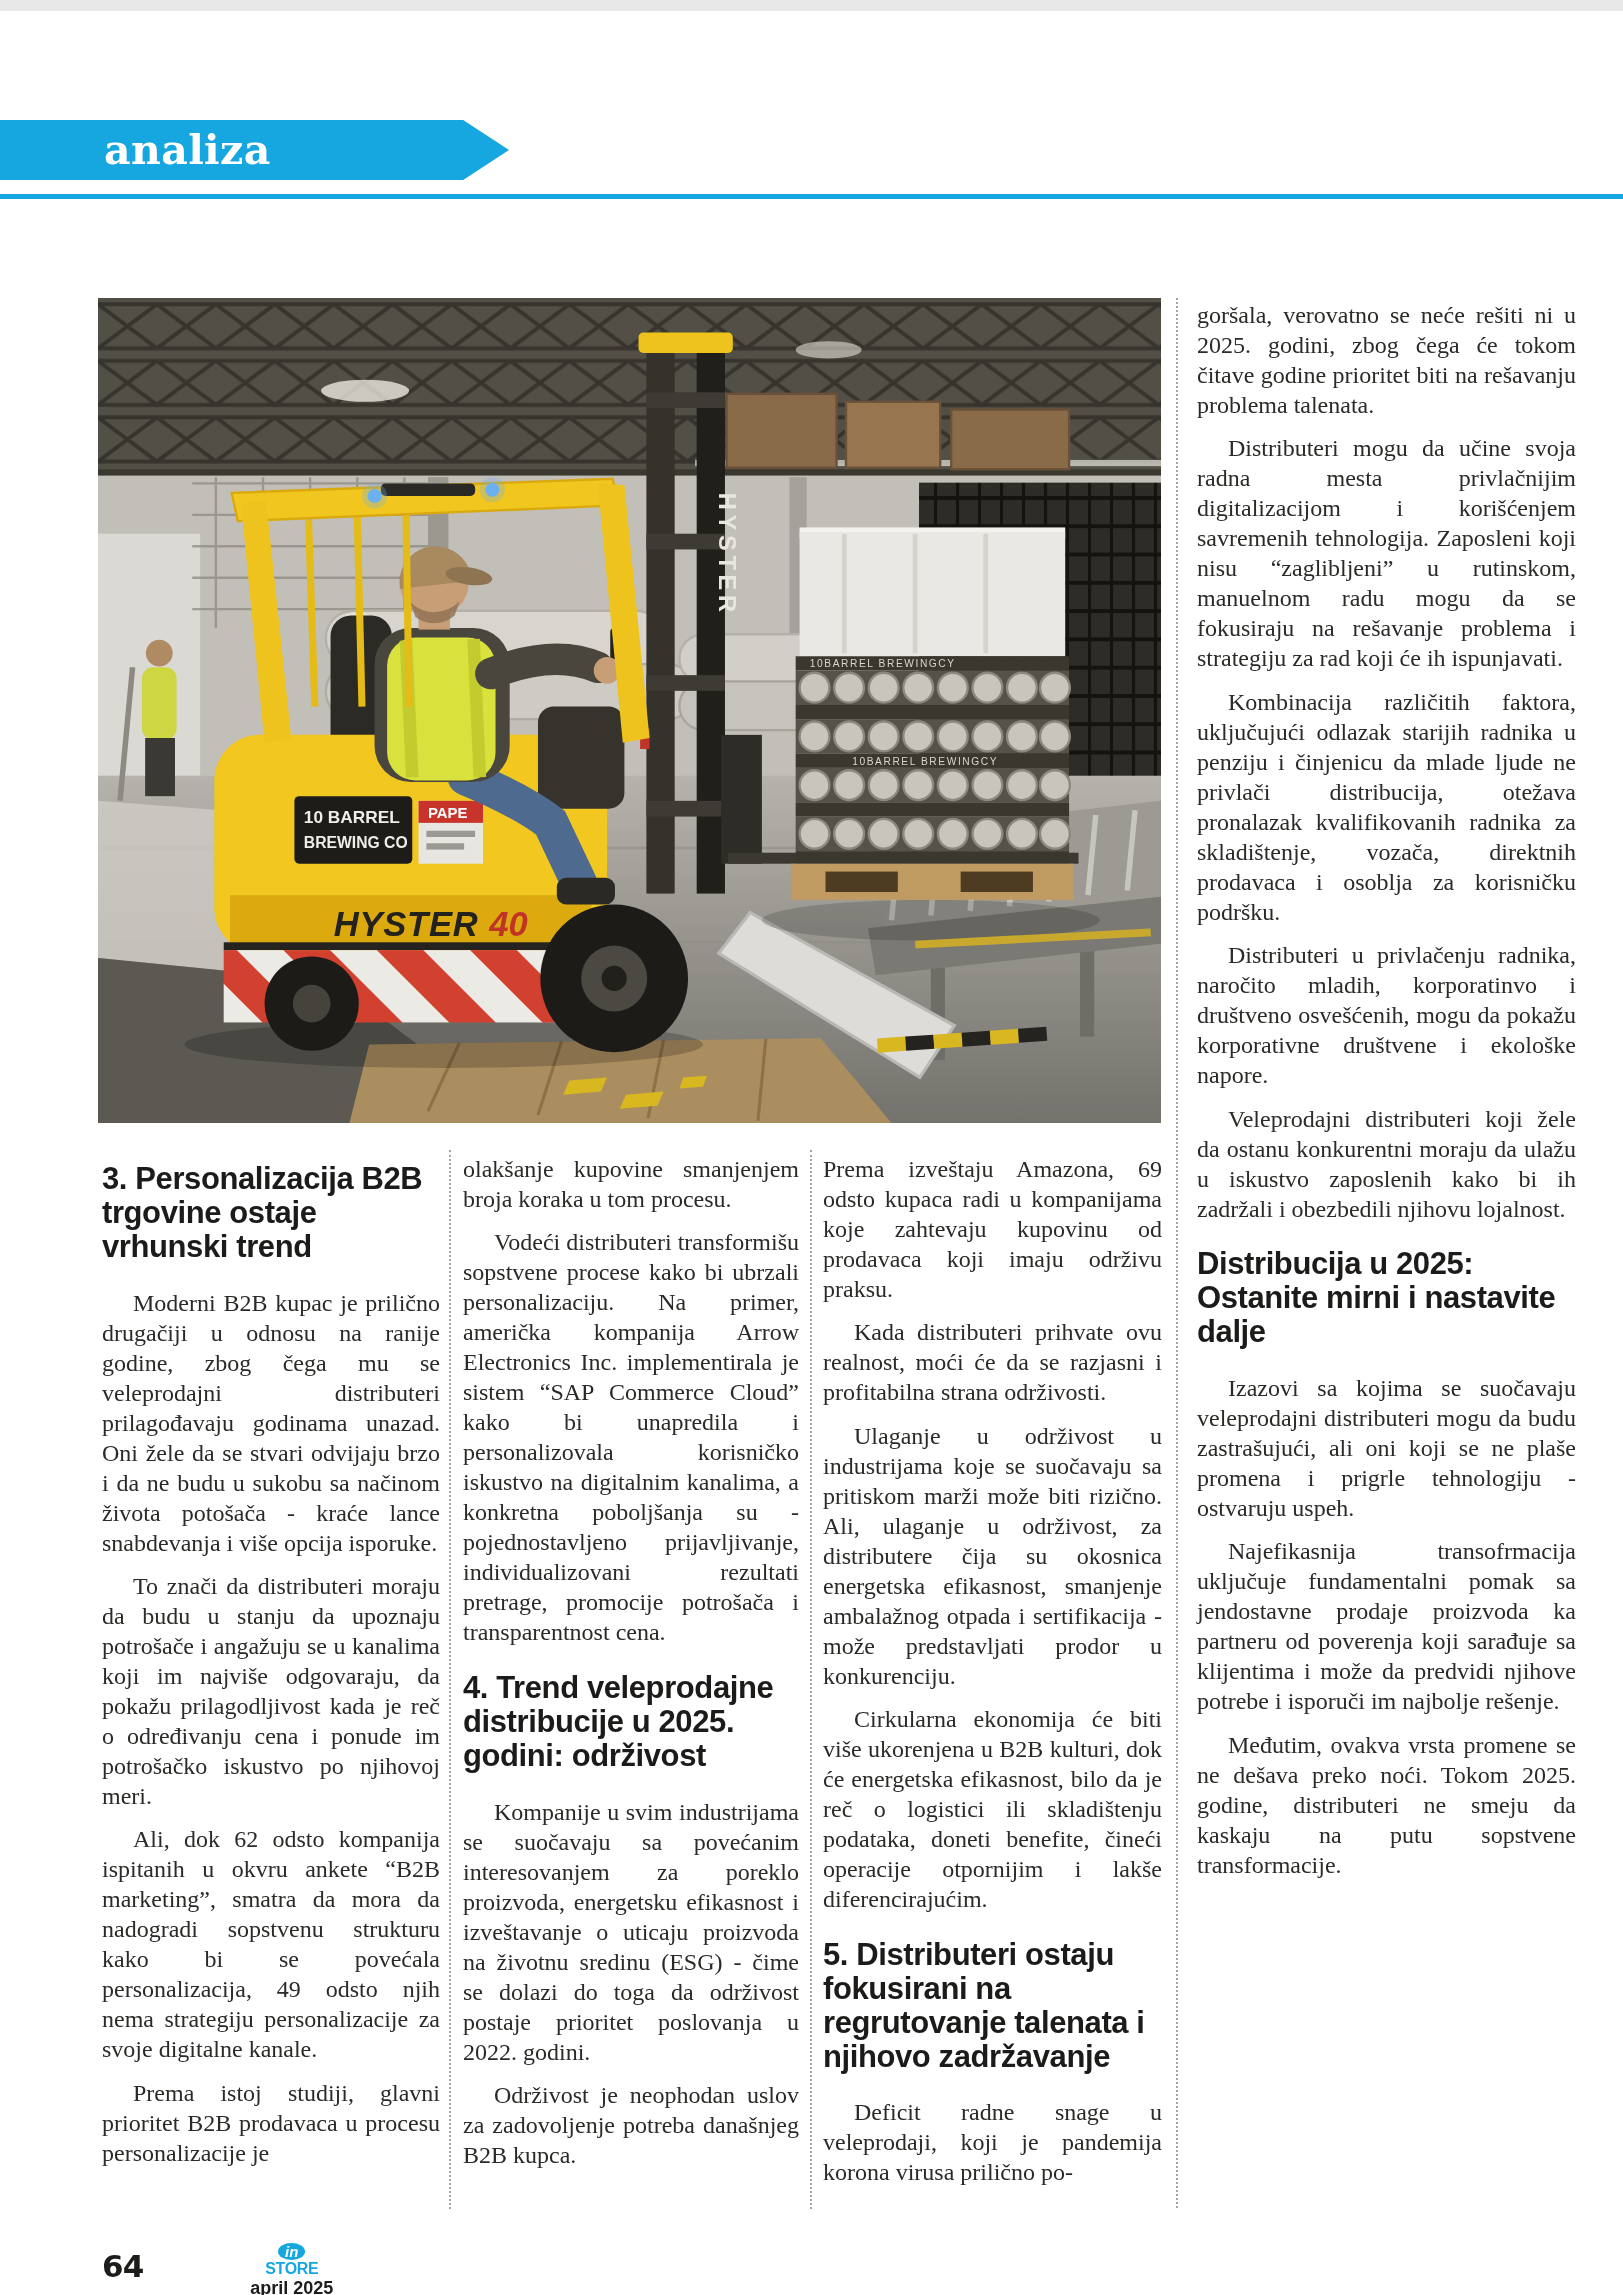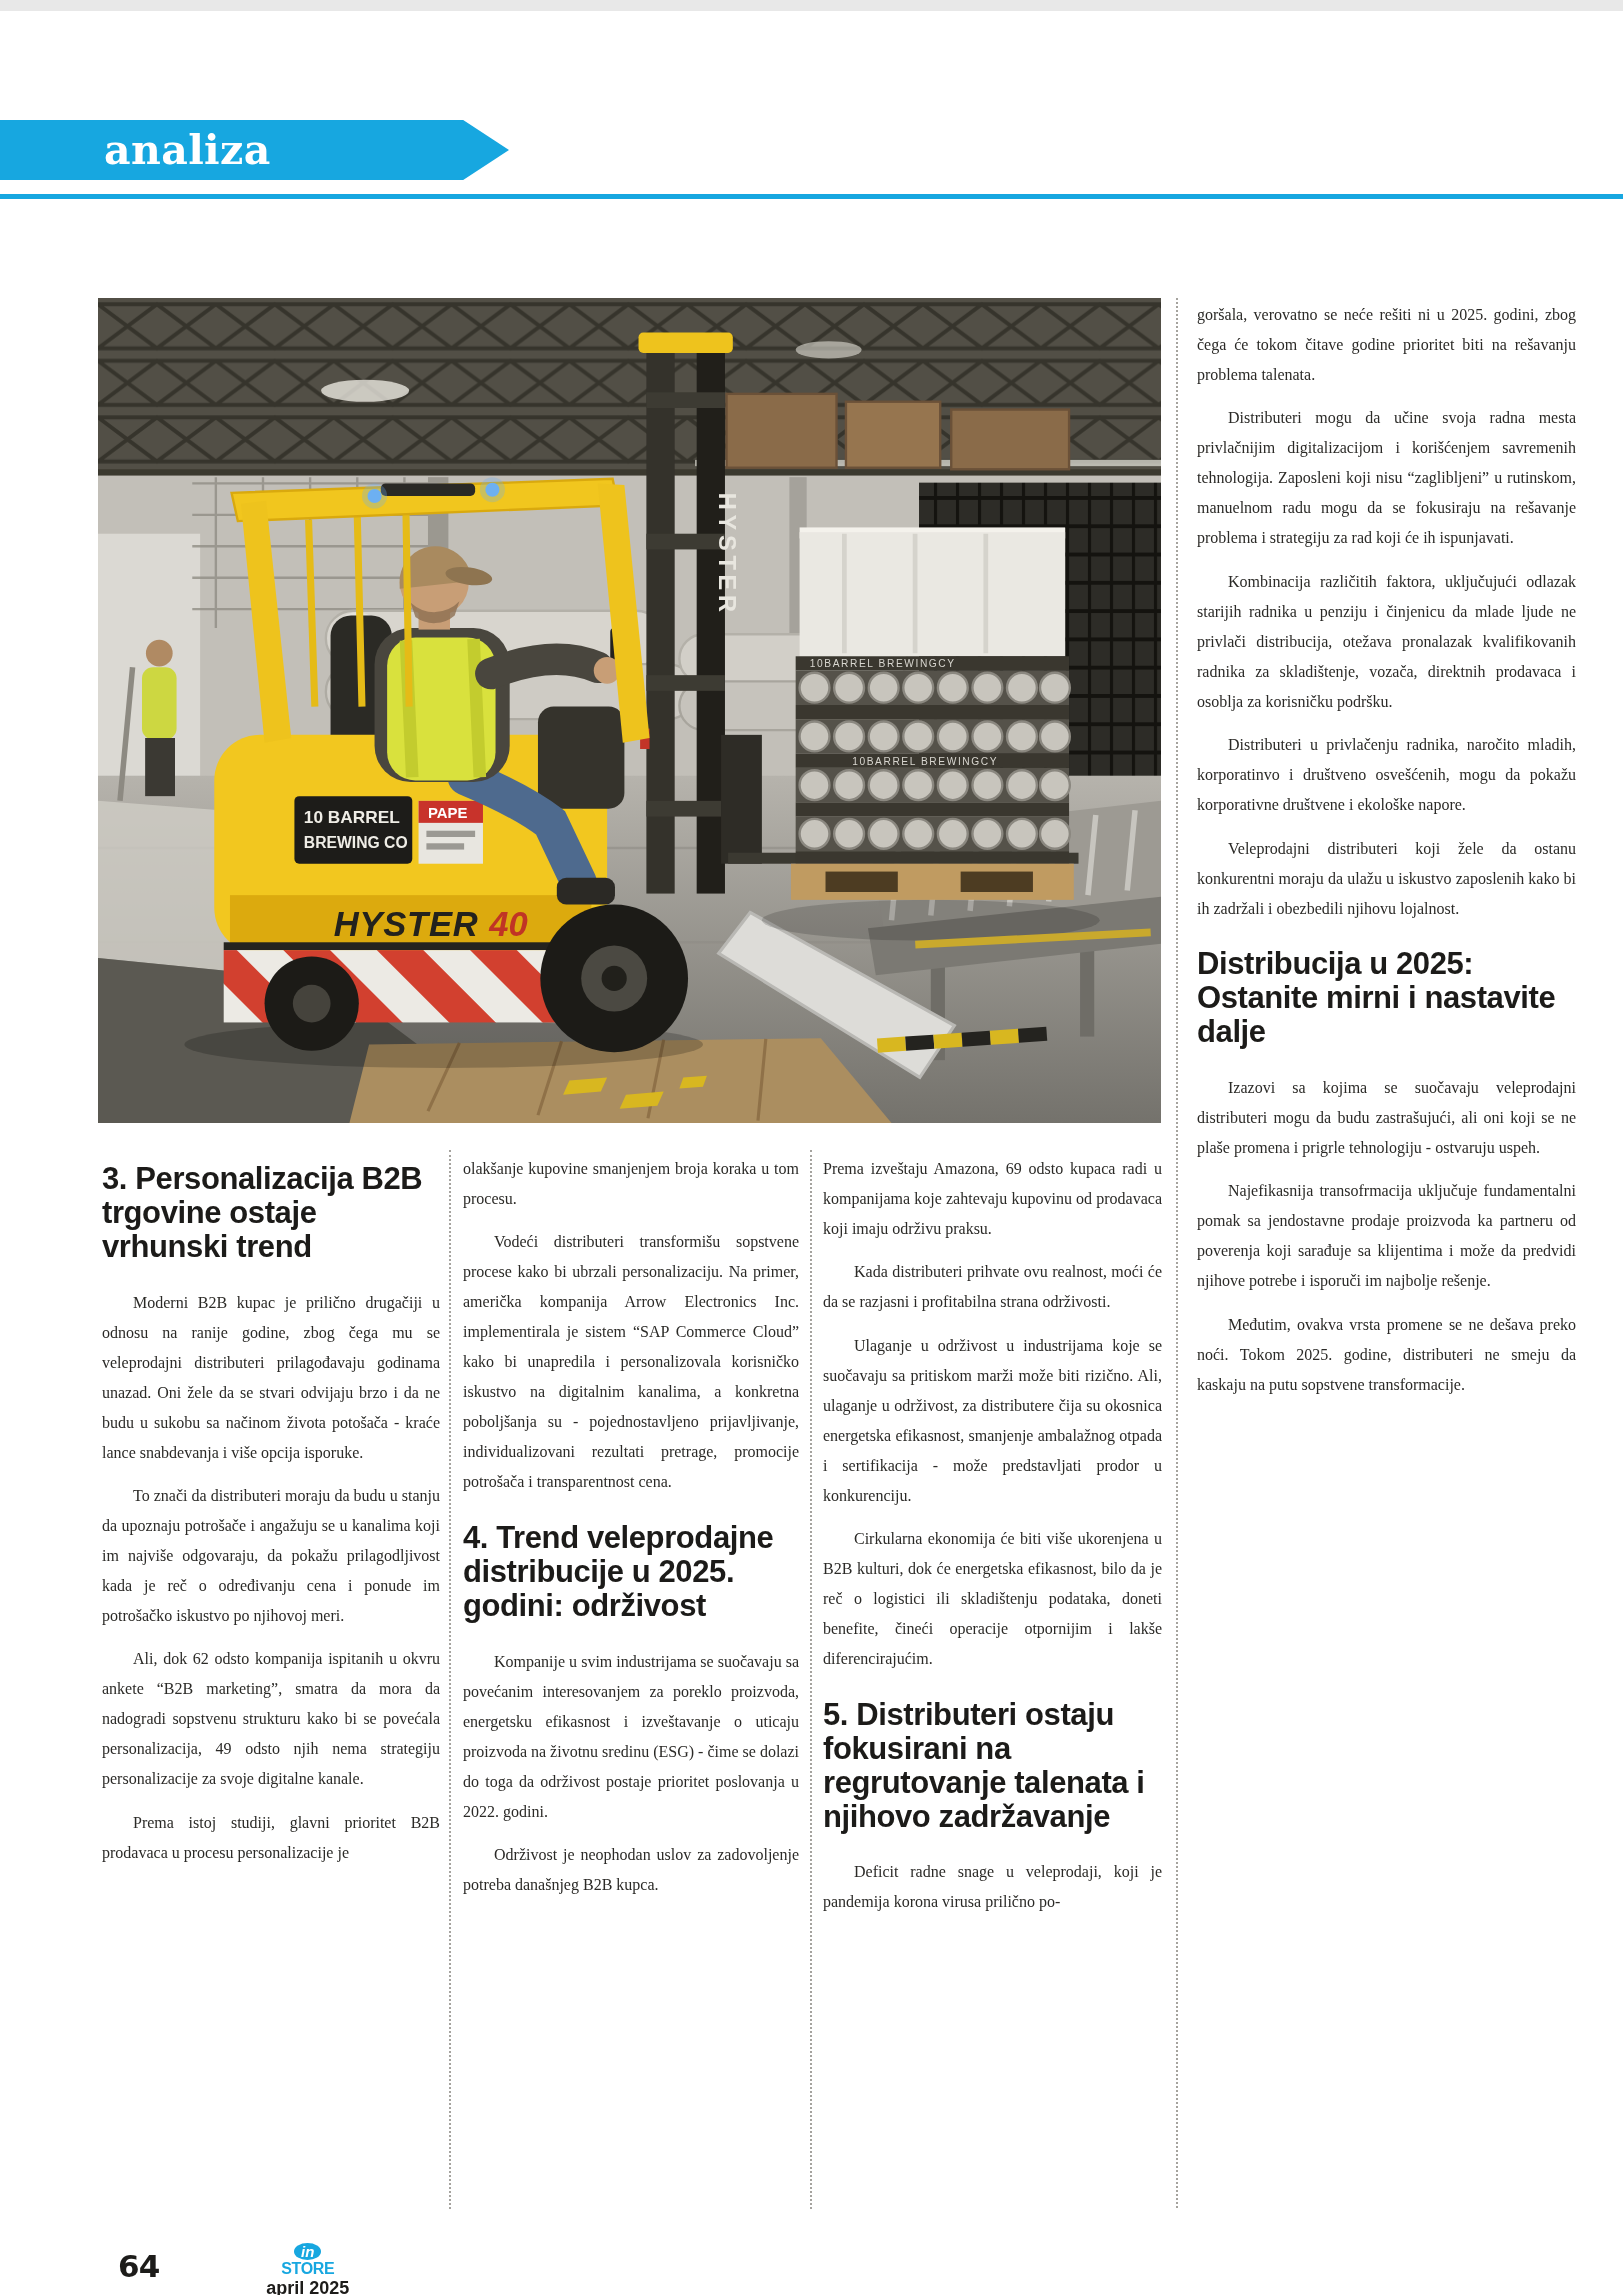--- a/index.html
+++ b/index.html
@@ -13,33 +13,33 @@
                font-size:41px;color:#ffffff;margin-left:104px;letter-spacing:0.4px;}
   .rule{position:absolute;left:0;top:183px;width:1623px;height:4.7px;background:#17a7e0;}
   
   .photo{position:absolute;left:98px;top:287px;width:1063px;height:825px;display:block;}
   
   .col{position:absolute;text-align:justify;}
   .col-1{left:102px;top:1148px;width:338px;}
   .col-2{left:463px;top:1143px;width:336px;}
   .col-3{left:823px;top:1143px;width:339px;}
   .col-4{left:1197px;top:289px;width:379px;}
-  .body-para{font-size:16px;line-height:30px;margin:0 0 13.4px 0;text-indent:31px;}
+  .body-para{font-size:24px;line-height:30px;margin:0 0 13.4px 0;text-indent:31px;}
   .body-para.noindent{text-indent:0;}
   .col-heading{font-family:"Liberation Sans","DejaVu Sans",sans-serif;font-weight:700;
                font-size:31px;line-height:34px;letter-spacing:-0.4px;color:#1c1b19;
                margin:23.6px 0 23.6px 0;text-align:left;}
   .col-heading:first-child{margin-top:3.1px;}
   
   .vdiv{position:absolute;width:0;border-left:2.4px dotted #a5a39e;}
   .vdiv-a{left:449px;top:1139px;height:1059px;}
   .vdiv-b{left:810px;top:1139px;height:1059px;}
   .vdiv-c{left:1176px;top:287px;height:1910px;}
   
-  .footer{position:absolute;left:16px;top:2232px;width:1403px;height:47px;
+  .footer{position:absolute;left:0;top:2232px;width:1403px;height:47px;
           font-family:"Liberation Sans","DejaVu Sans",sans-serif;}
   .pagenum{position:absolute;left:102px;top:4.7px;font-size:31px;font-weight:800;color:#1d1c1a;
            letter-spacing:-0.8px;font-family:"DejaVu Sans","Liberation Sans",sans-serif;}
   .brand{position:absolute;left:217px;top:0;height:47px;display:flex;align-items:center;flex-direction:column;}
   .logo-circle{width:27px;height:27px;border-radius:50%;background:#17a7e0;color:#fff;
                display:flex;align-items:center;justify-content:center;
                font-size:15px;font-weight:800;font-style:italic;}
   .logo-store{color:#17a7e0;font-size:16px;font-weight:800;letter-spacing:-0.4px;}
   .dotsep{width:0;height:28px;border-left:3.1px dotted #d2251f;}
   .issue{color:#1d1c1a;font-size:18px;font-weight:700;}

